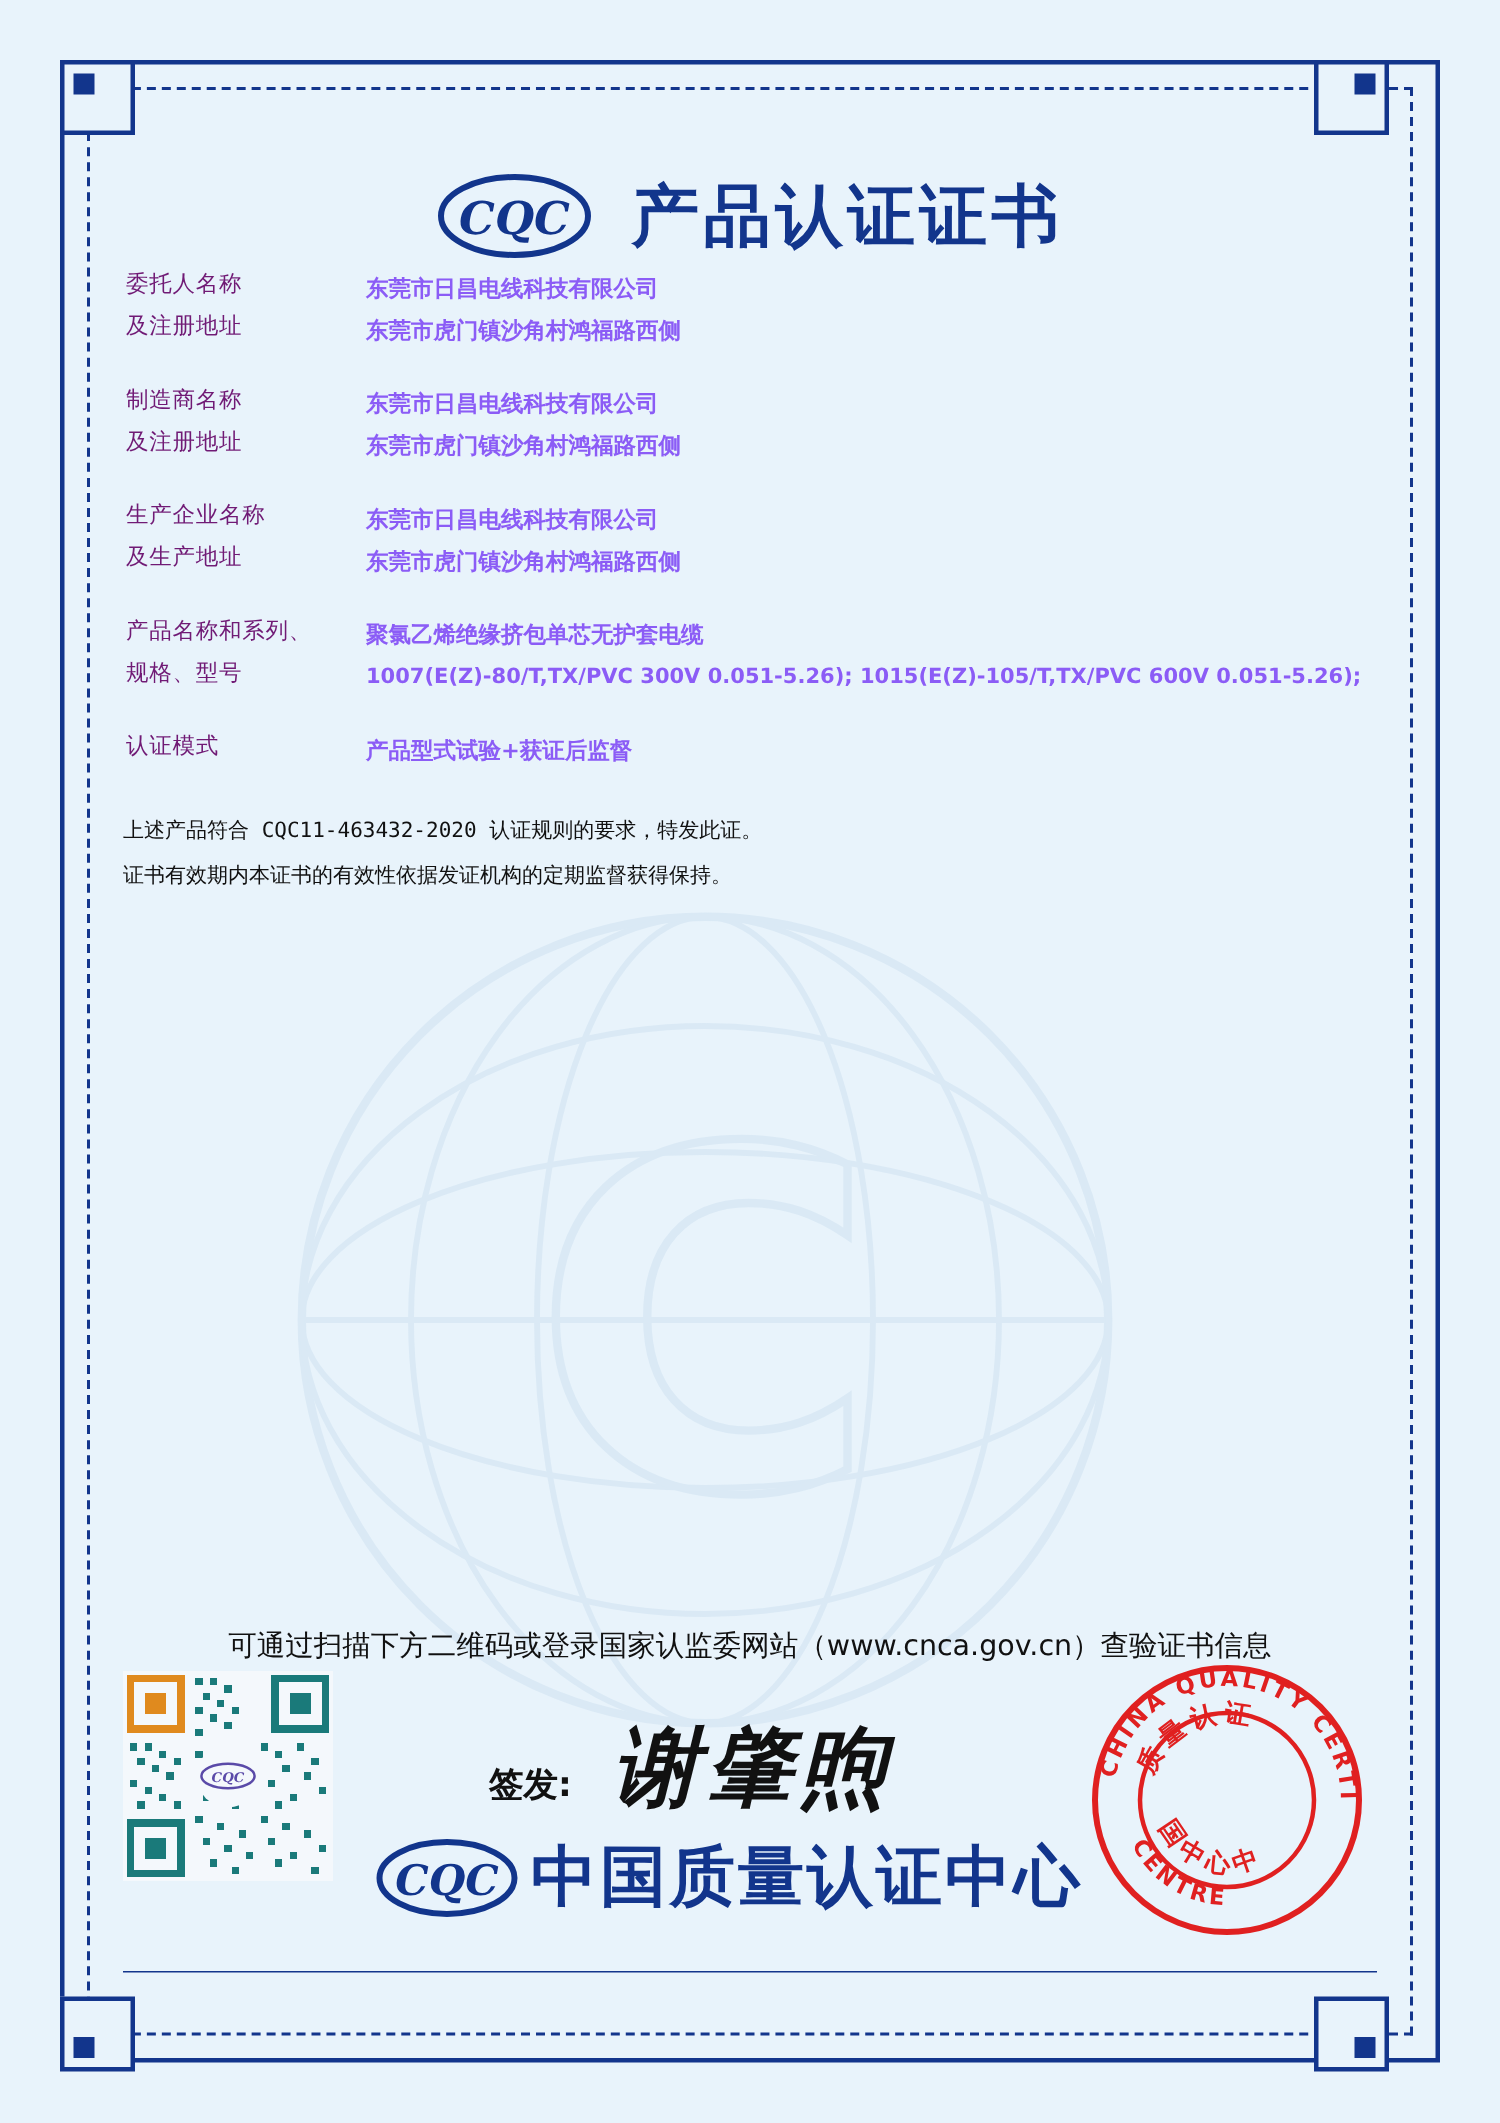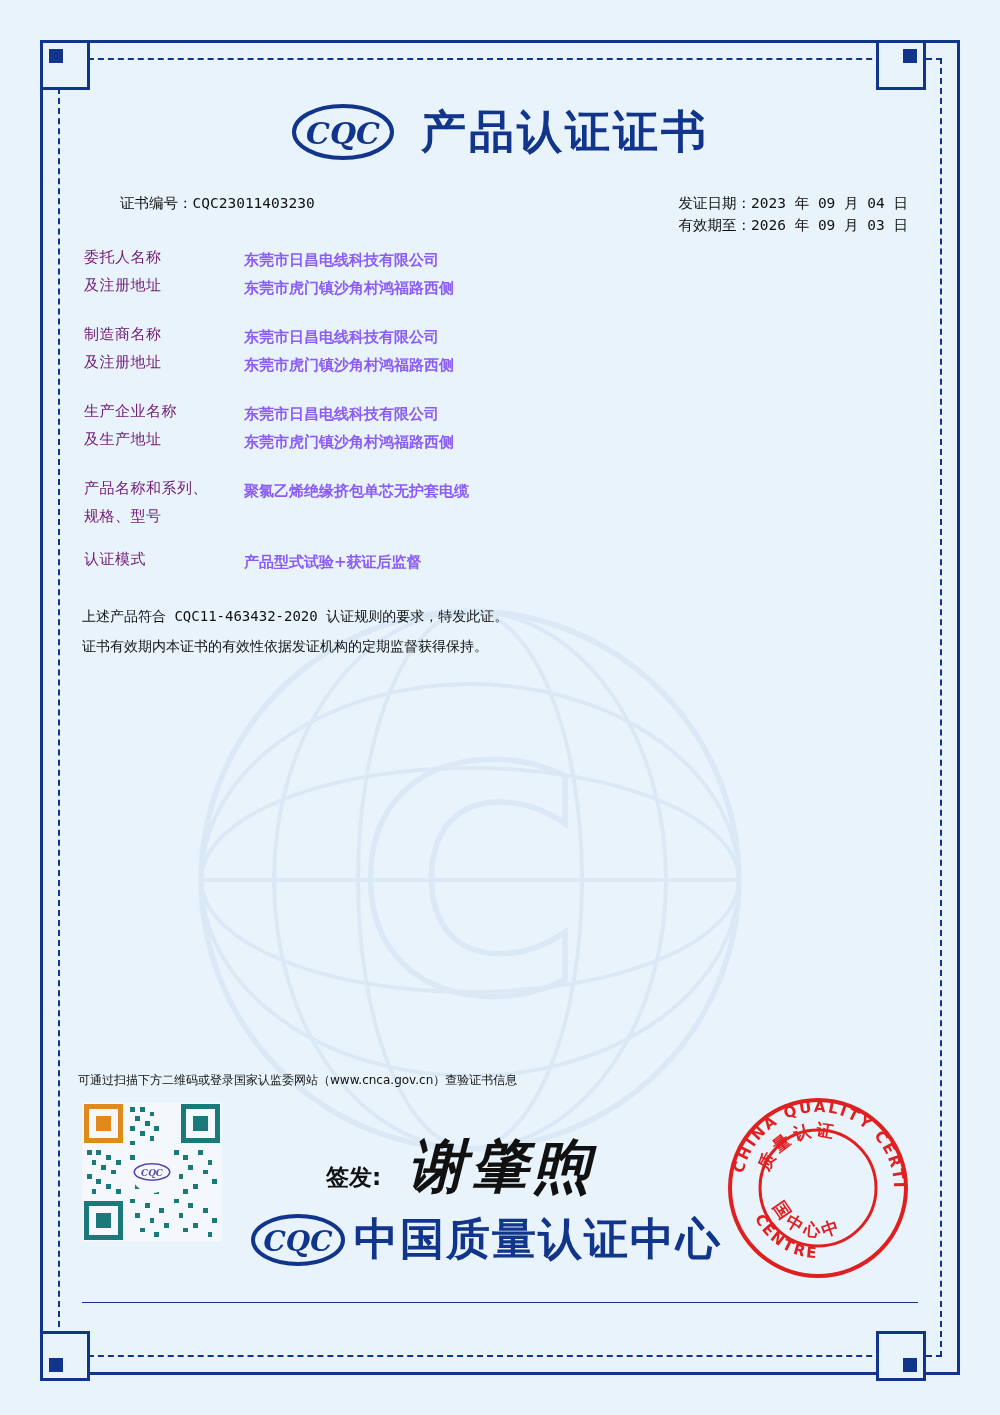--- a/index.html
+++ b/index.html
@@ -35,21 +35,21 @@
   .corner.br .sq{right:6px;bottom:6px;}
 
   
   .watermark{
     position:absolute;left:190px;top:600px;width:560px;height:560px;
     opacity:.13;pointer-events:none;
   }
   .watermark svg{width:100%;height:100%;}
 
   
-  .content{position:absolute;left:78px;top:80px;width:844px;height:1255px;}
+  .content{position:absolute;left:78px;top:92px;width:844px;height:1255px;}
 
   .title-row{display:flex;align-items:center;justify-content:center;margin-top:22px;}
   .cqc-logo{width:104px;height:58px;margin-right:26px;}
   .doc-title{
     font-family:"DejaVu Sans","Liberation Sans",sans-serif;
     font-size:45px;font-weight:bold;color:#12358c;letter-spacing:3px;
   }
 
   .meta{margin-top:30px;position:relative;height:50px;font-family:"DejaVu Sans Mono","Liberation Mono",monospace;}
   .cert-no{position:absolute;left:42px;top:2px;font-size:14.5px;color:#111;}
@@ -67,22 +67,22 @@
     font-weight:bold;
   }
   .grp{margin-bottom:24px;}
   .mono-val{font-family:"DejaVu Sans","Liberation Sans",sans-serif;font-size:14px;}
   .specline{white-space:nowrap;}
 
   .statement{margin-top:26px;padding-left:4px;font-family:"DejaVu Sans Mono","Liberation Mono",monospace;font-size:14px;color:#111;line-height:30px;}
 
   
   .verify{
-    position:absolute;left:0;right:0;top:992px;text-align:left;
-    font-size:12px;color:#111;font-family:"DejaVu Sans","Liberation Sans",sans-serif;
+    position:absolute;left:0;right:0;top:992px;text-align:center;
+    font-size:19px;color:#111;font-family:"DejaVu Sans","Liberation Sans",sans-serif;
   }
   .qr{position:absolute;left:4px;top:1022px;width:140px;height:140px;}
   .qr canvas,.qr svg{display:block;}
   .qr .qcenter{
     position:absolute;left:50%;top:50%;transform:translate(-50%,-50%);
     width:42px;height:42px;border-radius:50%;background:#f4f8fc;
     display:flex;align-items:center;justify-content:center;
   }
   .qr .qcenter svg{width:38px;height:22px;}
 
@@ -146,33 +146,20 @@
   <div class="title-row">
     <span class="cqc-logo">
       <svg viewBox="0 0 104 58">
         <ellipse cx="52" cy="29" rx="49" ry="26" fill="none" stroke="#12358c" stroke-width="4"></ellipse>
         <text x="52" y="41" text-anchor="middle" font-family="DejaVu Serif, serif" font-size="30" font-weight="bold" font-style="italic" fill="#12358c">CQC</text>
       </svg>
     </span>
     <span class="doc-title">产品认证证书</span>
   </div>
 
-  <div class="meta">
-    <div class="cert-no">
-      <span>证书编号：</span><span>CQC23011403230</span>
-    </div>
-    <div class="dates">
-      <div>
-        <span>发证日期：</span><span>2023 年 09 月 04 日</span>
-      </div>
-      <div>
-        <span>有效期至：</span><span>2026 年 09 月 03 日</span>
-      </div>
-    </div>
-  </div>
 
   <div class="fields">
 
     <div class="grp">
       <div class="frow">
         <span class="flabel">委托人名称</span>
         <span class="fvalue">东莞市日昌电线科技有限公司</span>
       </div>
       <div class="frow">
         <span class="flabel">及注册地址</span>
@@ -203,20 +190,21 @@
     </div>
 
     <div class="grp">
       <div class="frow">
         <span class="flabel">产品名称和系列、</span>
         <span class="fvalue">聚氯乙烯绝缘挤包单芯无护套电缆</span>
       </div>
       <div class="frow">
         <span class="flabel">规格、型号</span>
         <span class="fvalue">
+          <div class="mono-val specline">1007(E(Z)-80/T,TX/PVC 300V 0.051-5.26);   1015(E(Z)-105/T,TX/PVC 600V 0.051-5.26);</div>
         </span>
       </div>
     </div>
 
 
     <div class="grp">
       <div class="frow">
         <span class="flabel">认证模式</span>
         <span class="fvalue">产品型式试验+获证后监督</span>
       </div>

